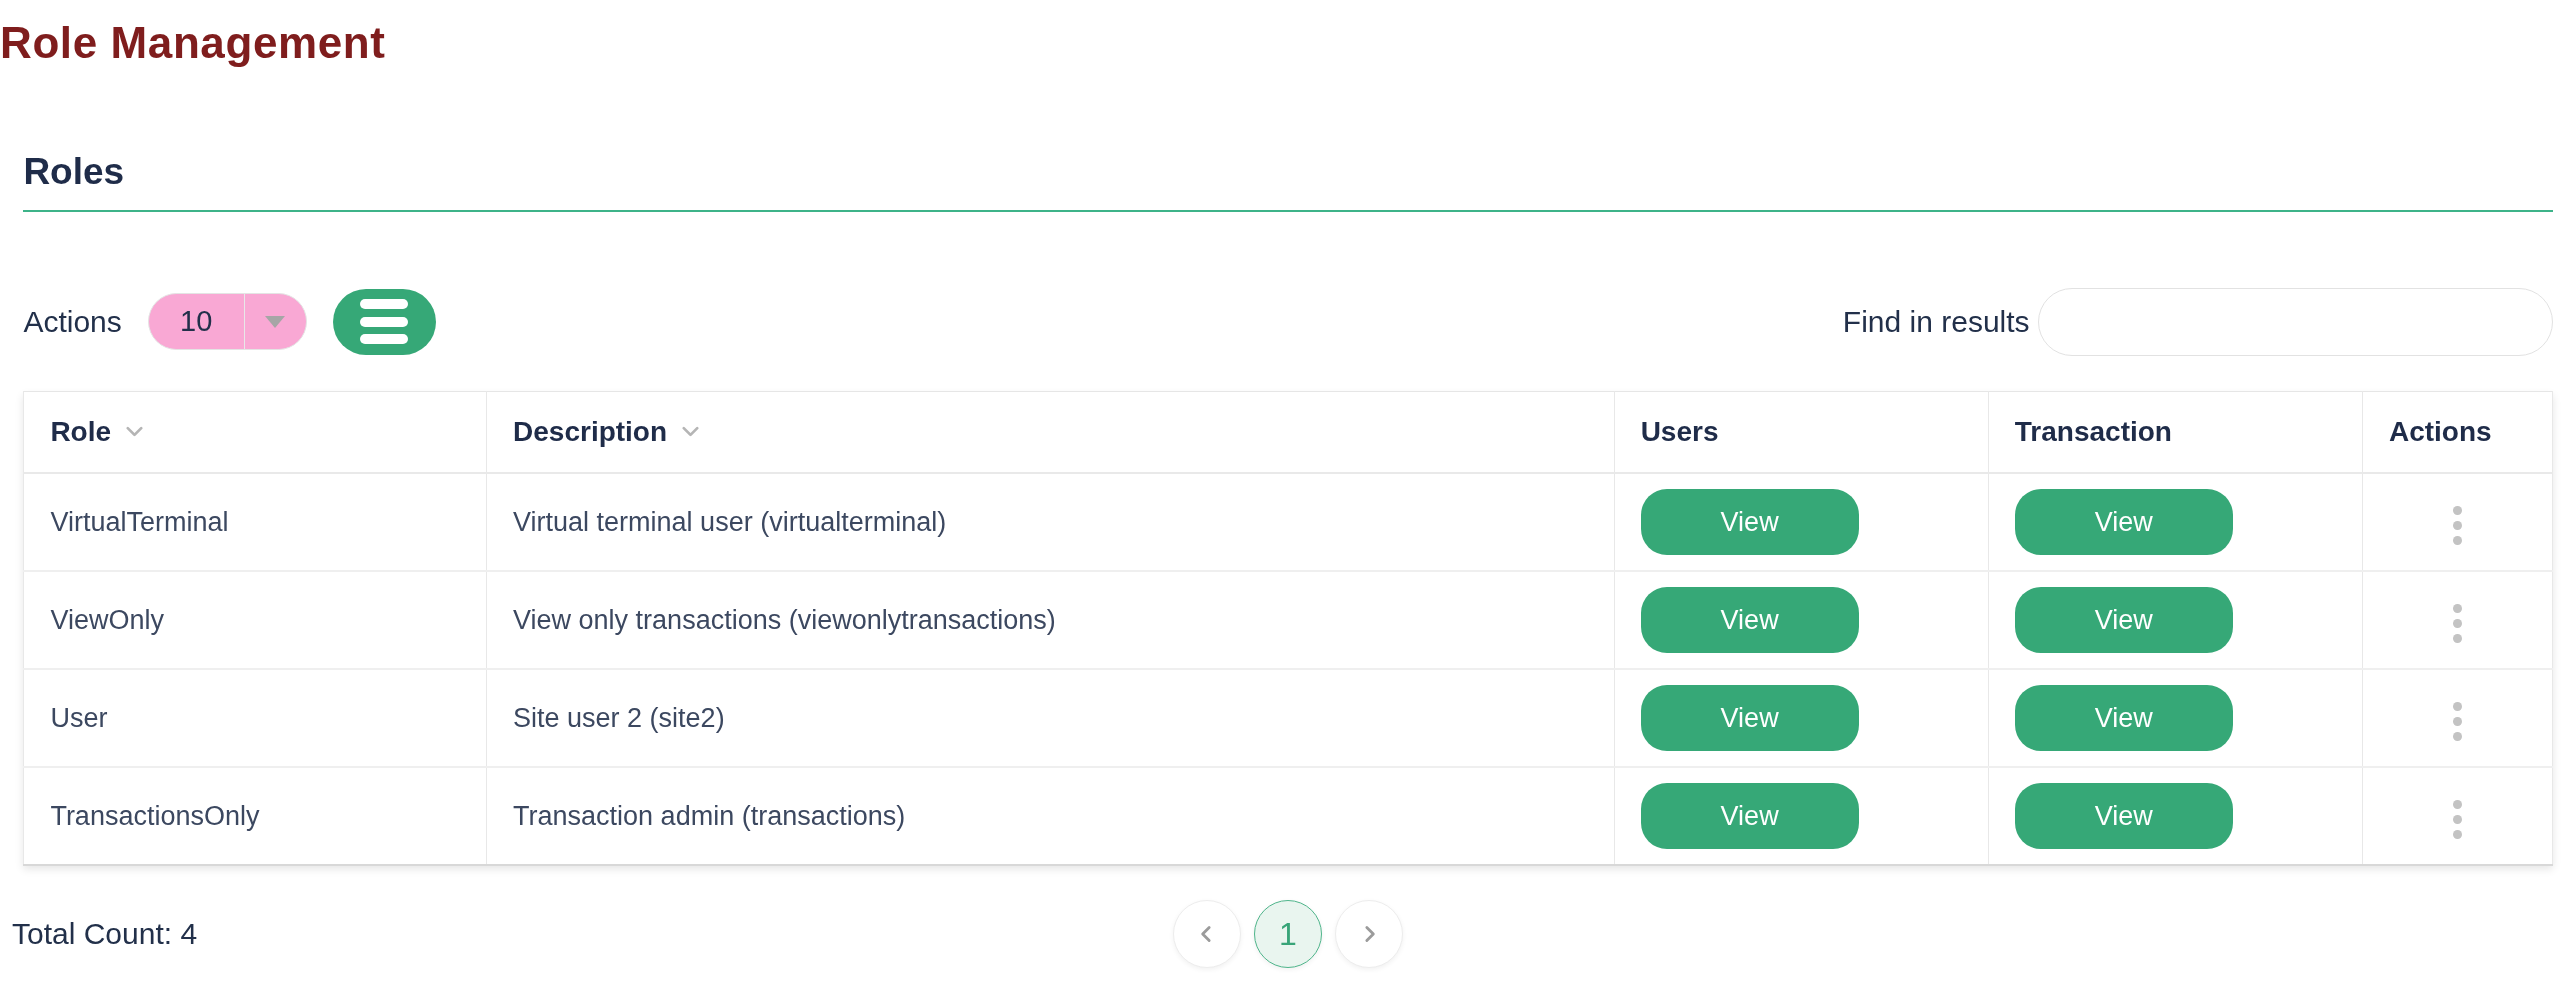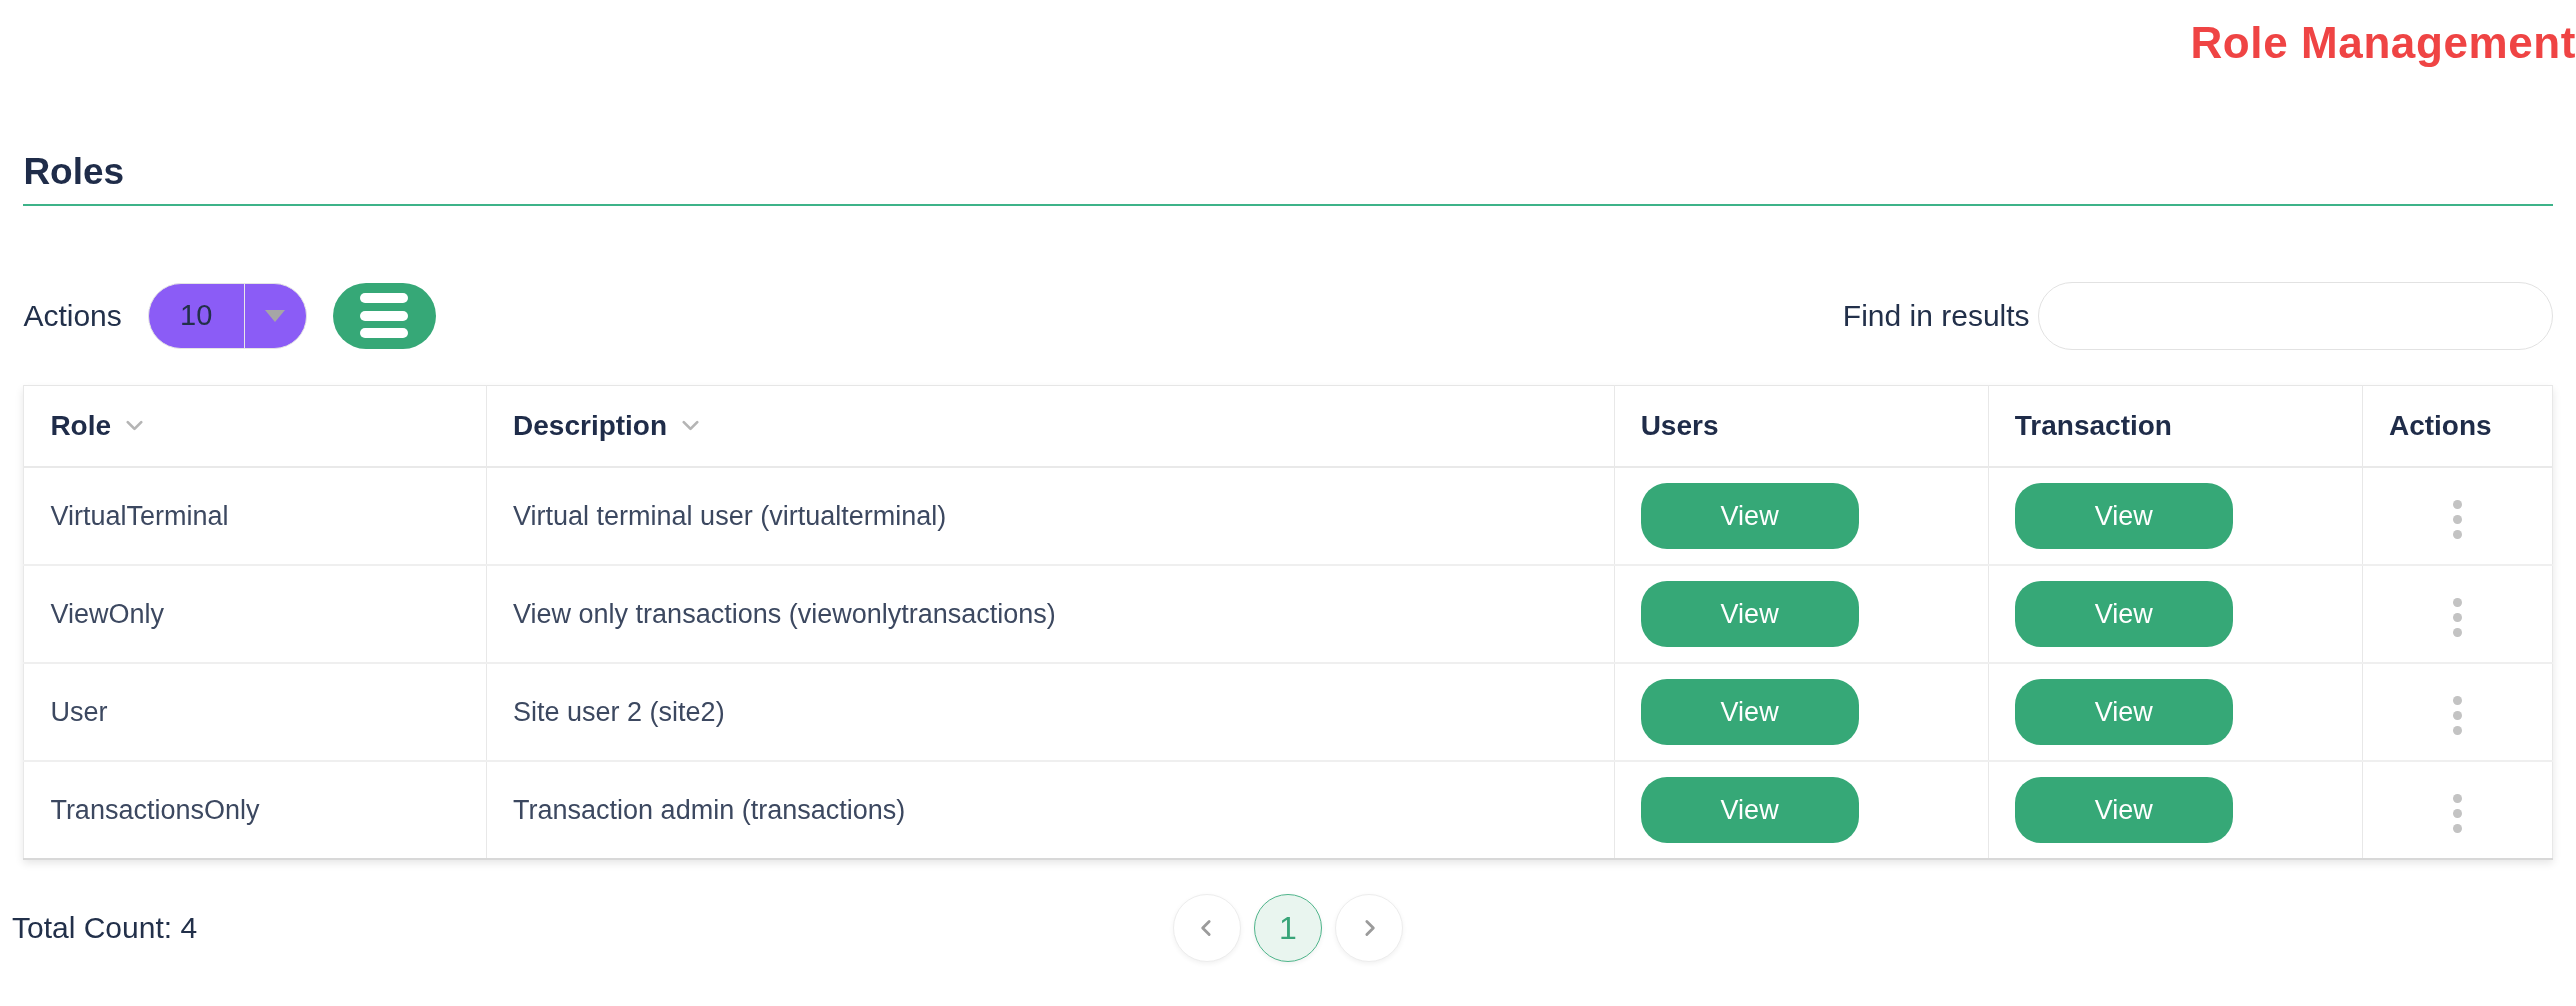--- a/index.html
+++ b/index.html
@@ -8,31 +8,31 @@
     width: 2576px;
     height: 1006px;
     background: #ffffff;
     font-family: "Liberation Sans", sans-serif;
     color: #1f2c49;
     overflow: hidden;
   }
   .page-title {
     margin: 0;
     padding-top: 17.6px;
-    text-align: right;
+    text-align: left;
     font-size: 44px;
     font-weight: 700;
-    color: #ef4444;
+    color: #7f1d1d;
     letter-spacing: 0.6px;
   }
   .content { padding: 0 23.4px; }
 
   .section-header {
     margin-top: 83px;
-    padding-bottom: 11px;
+    padding-bottom: 17px;
     border-bottom: 2.9px solid #3db389;
   }
   .section-header h2 {
     margin: 0;
     font-size: 37px;
     font-weight: 700;
     color: #1f2c49;
   }
 
   
@@ -40,26 +40,26 @@
     margin-top: 76px;
     display: flex;
     align-items: center;
     justify-content: space-between;
     height: 68px;
   }
   .toolbar-left { display: flex; align-items: center; gap: 26px; }
   .display-label, .find-label { font-size: 30px; color: #22304a; }
   .page-size-select {
     width: 159px;
-    height: 66px;
+    height: 57px;
     border: 1.2px solid #e4e4e4;
     border-radius: 33px;
     display: flex;
     align-items: stretch;
-    background: #8b5cf6;
+    background: #f9a8d4;
     cursor: pointer;
     overflow: hidden;
   }
   .page-size-value {
     flex: 1;
     display: flex;
     align-items: center;
     justify-content: center;
     font-size: 29px;
     color: #22304a;

